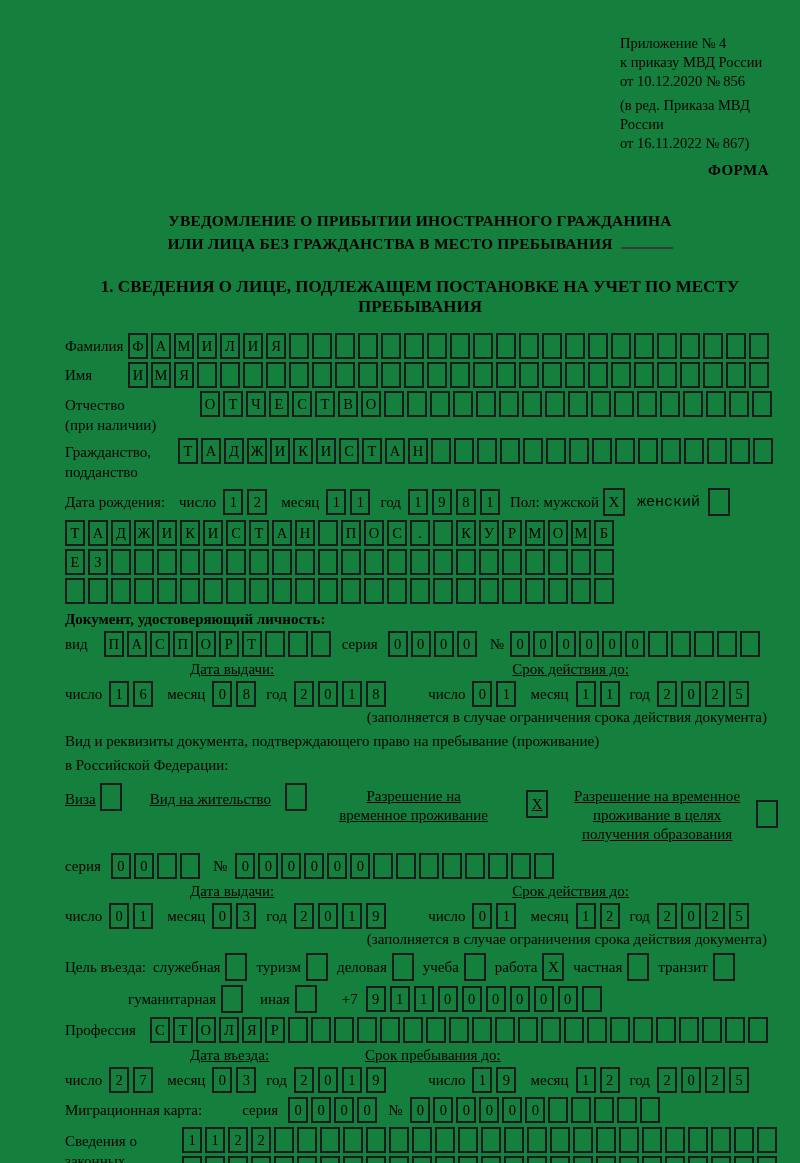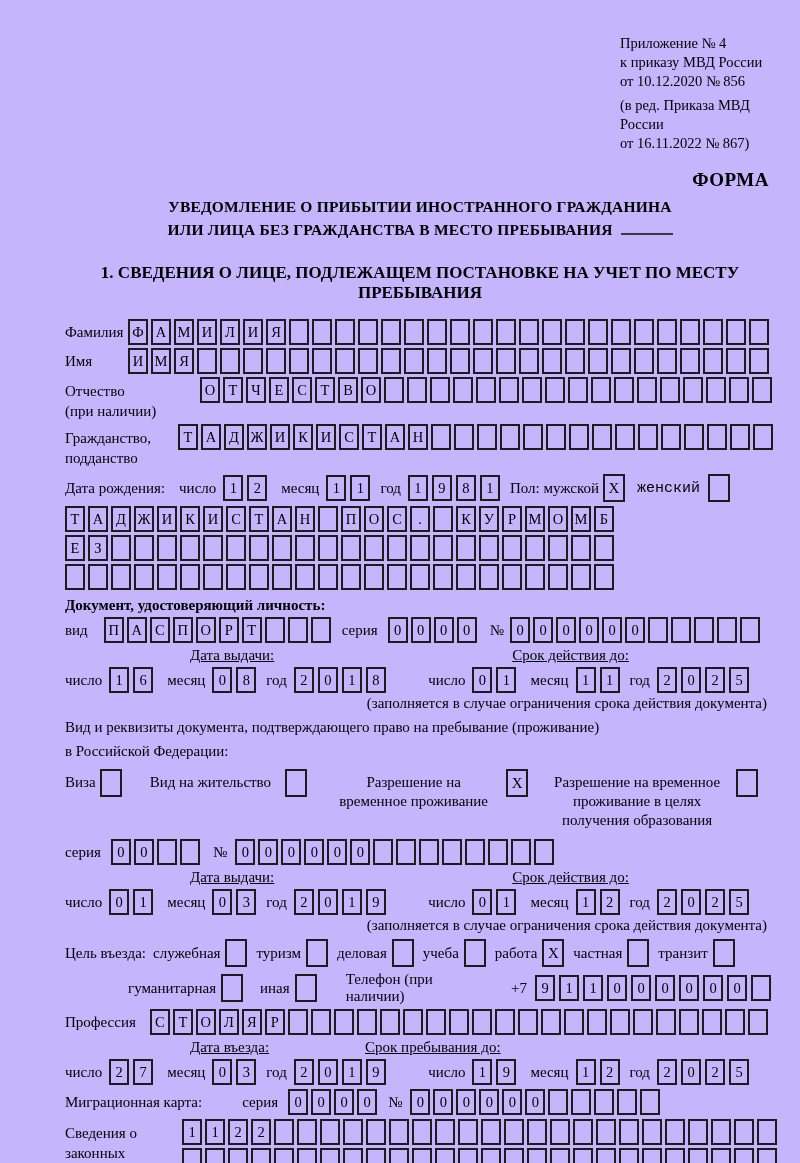--- a/index.html
+++ b/index.html
@@ -1,26 +1,26 @@
 <!DOCTYPE html>
 <html><head>
 <meta charset="utf-8">
 <style>
   html,body{margin:0;padding:0;background:#fff;}
   .page{
-    position:relative; width:800px; height:1163px; background:#c4b5fd;
+    position:relative; width:800px; height:1163px; background:#15803d;
     box-sizing:border-box; padding:34px 25px 0 65px;
     font-family:"Liberation Serif","DejaVu Serif",serif; color:#000;
     overflow:hidden; font-size:15px;
   }
   
   .hdr{margin-left:555px; font-size:14.5px; line-height:19px;}
   .hdr .gap{margin-top:5px;}
-  .forma{text-align:right; font-weight:bold; font-size:19px; margin-top:16px; padding-right:6px; letter-spacing:.5px;}
-  .title{text-align:center; font-weight:bold; font-size:15.5px; margin-top:4px; line-height:23px; letter-spacing:.2px;}
+  .forma{text-align:right; font-weight:bold; font-size:15px; margin-top:9px; padding-right:6px; letter-spacing:.5px;}
+  .title{text-align:center; font-weight:bold; font-size:15.5px; margin-top:30px; line-height:23px; letter-spacing:.2px;}
   .uline{display:inline-block; width:52px; border-bottom:2px solid #3a3a3a; margin-left:8px;}
   .sec1{text-align:center; font-weight:bold; font-size:17px; margin-top:22px; margin-bottom:16px;}
   
   .frow{display:flex; align-items:flex-start; margin-bottom:3px;}
   .lbl{flex:none; line-height:19px; padding-top:4px;}
   .lblcol{flex:none; line-height:20px; padding-top:4px;}
   .cells{display:flex; flex:none;}
   .cell{
     flex:none; box-sizing:border-box; width:20px; height:26px;
     border:2px solid #1c1c1c; margin-right:3px;
@@ -31,37 +31,37 @@
     flex:none; box-sizing:border-box; width:22px; height:28px;
     border:2px solid #1c1c1c; display:flex; align-items:center; justify-content:center;
     font-size:15px;
   }
   .cellrows .cells{margin-bottom:3px;}
   
   .w63{width:63px;} .w113{width:113px;} .w135{width:135px;} .w140{width:140px;} .w117{width:117px;}
   
   .ml4{margin-left:4px;} .ml6{margin-left:6px;} .ml8{margin-left:8px;} .ml10{margin-left:10px;}
   .ml12{margin-left:12px;font-family:Liberation Mono, monospace;} .ml14{margin-left:14px;} .ml16{margin-left:16px;} .ml20{margin-left:20px;}
-  .ml24{margin-left:24px;} .ml28{margin-left:28px;} .ml40{margin-left:40px;}
+  .ml24{margin-left:24px;gap:20px;} .ml28{margin-left:28px;} .ml40{margin-left:40px;}
   
   .dg{display:flex; align-items:center; flex:none;}
   .dg .cell{margin-right:4px;}
   .dg .lb{margin-right:7px;}
   .dg .lb2{margin:0 7px 0 10px;}
   .dg .lb3{margin:0 7px 0 6px;}
   .two-col{display:flex; align-items:center; margin-bottom:2px;}
   .right-dg{margin-left:auto; margin-right:22px;}
   .hrow{display:flex; line-height:19px; margin:3px 0 2px;text-decoration:underline;}
   .hrow .h1{margin-left:125px;}
   .hrow .h2{margin-left:238px;}
   .note-r{text-align:right; font-size:15px; line-height:16px; padding-right:8px; margin:1px 0 6px;}
   .intro{line-height:21px; margin-top:3px;}
   
   .vrow{display:flex; align-items:flex-start; margin:7px 0 9px;}
-  .vopt{display:flex; align-items:flex-start; flex:none;}
+  .vopt{display:flex; align-items:center; flex:none;text-decoration:underline;}
   .vopt .txt{line-height:19px; padding-top:4px;}
   .vopt .ctr{display:block; text-align:center; line-height:19px; padding-top:4px;}
   .w160{width:165px;} .w175{width:178px;}
   
   .prow{display:flex; align-items:center; margin-bottom:4px;}
   .popt{display:flex; align-items:center; flex:none; margin-right:9px;}
   .popt .cb{margin-left:5px;}
   .center-b{text-align:left; font-weight:bold; font-size:15px; margin:4px 0 3px;}
   .phone-cells .cell{margin-right:4px;}
 </style>
@@ -541,21 +541,20 @@
   </div>
   <div class="prow" style="margin-left:63px;">
     <span class="popt">
         <span>гуманитарная</span>
         <span class="cb ml8"></span>
       </span>
     <span class="popt ml8">
         <span>иная</span>
         <span class="cb ml10"></span>
       </span>
-    <span class="ml20">Телефон (при наличии)</span>
     <span class="ml16">+7</span>
     <span class="cells phone-cells ml8">
         <span class="cell">9</span>
         <span class="cell">1</span>
         <span class="cell">1</span>
         <span class="cell">0</span>
         <span class="cell">0</span>
         <span class="cell">0</span>
         <span class="cell">0</span>
         <span class="cell">0</span>

